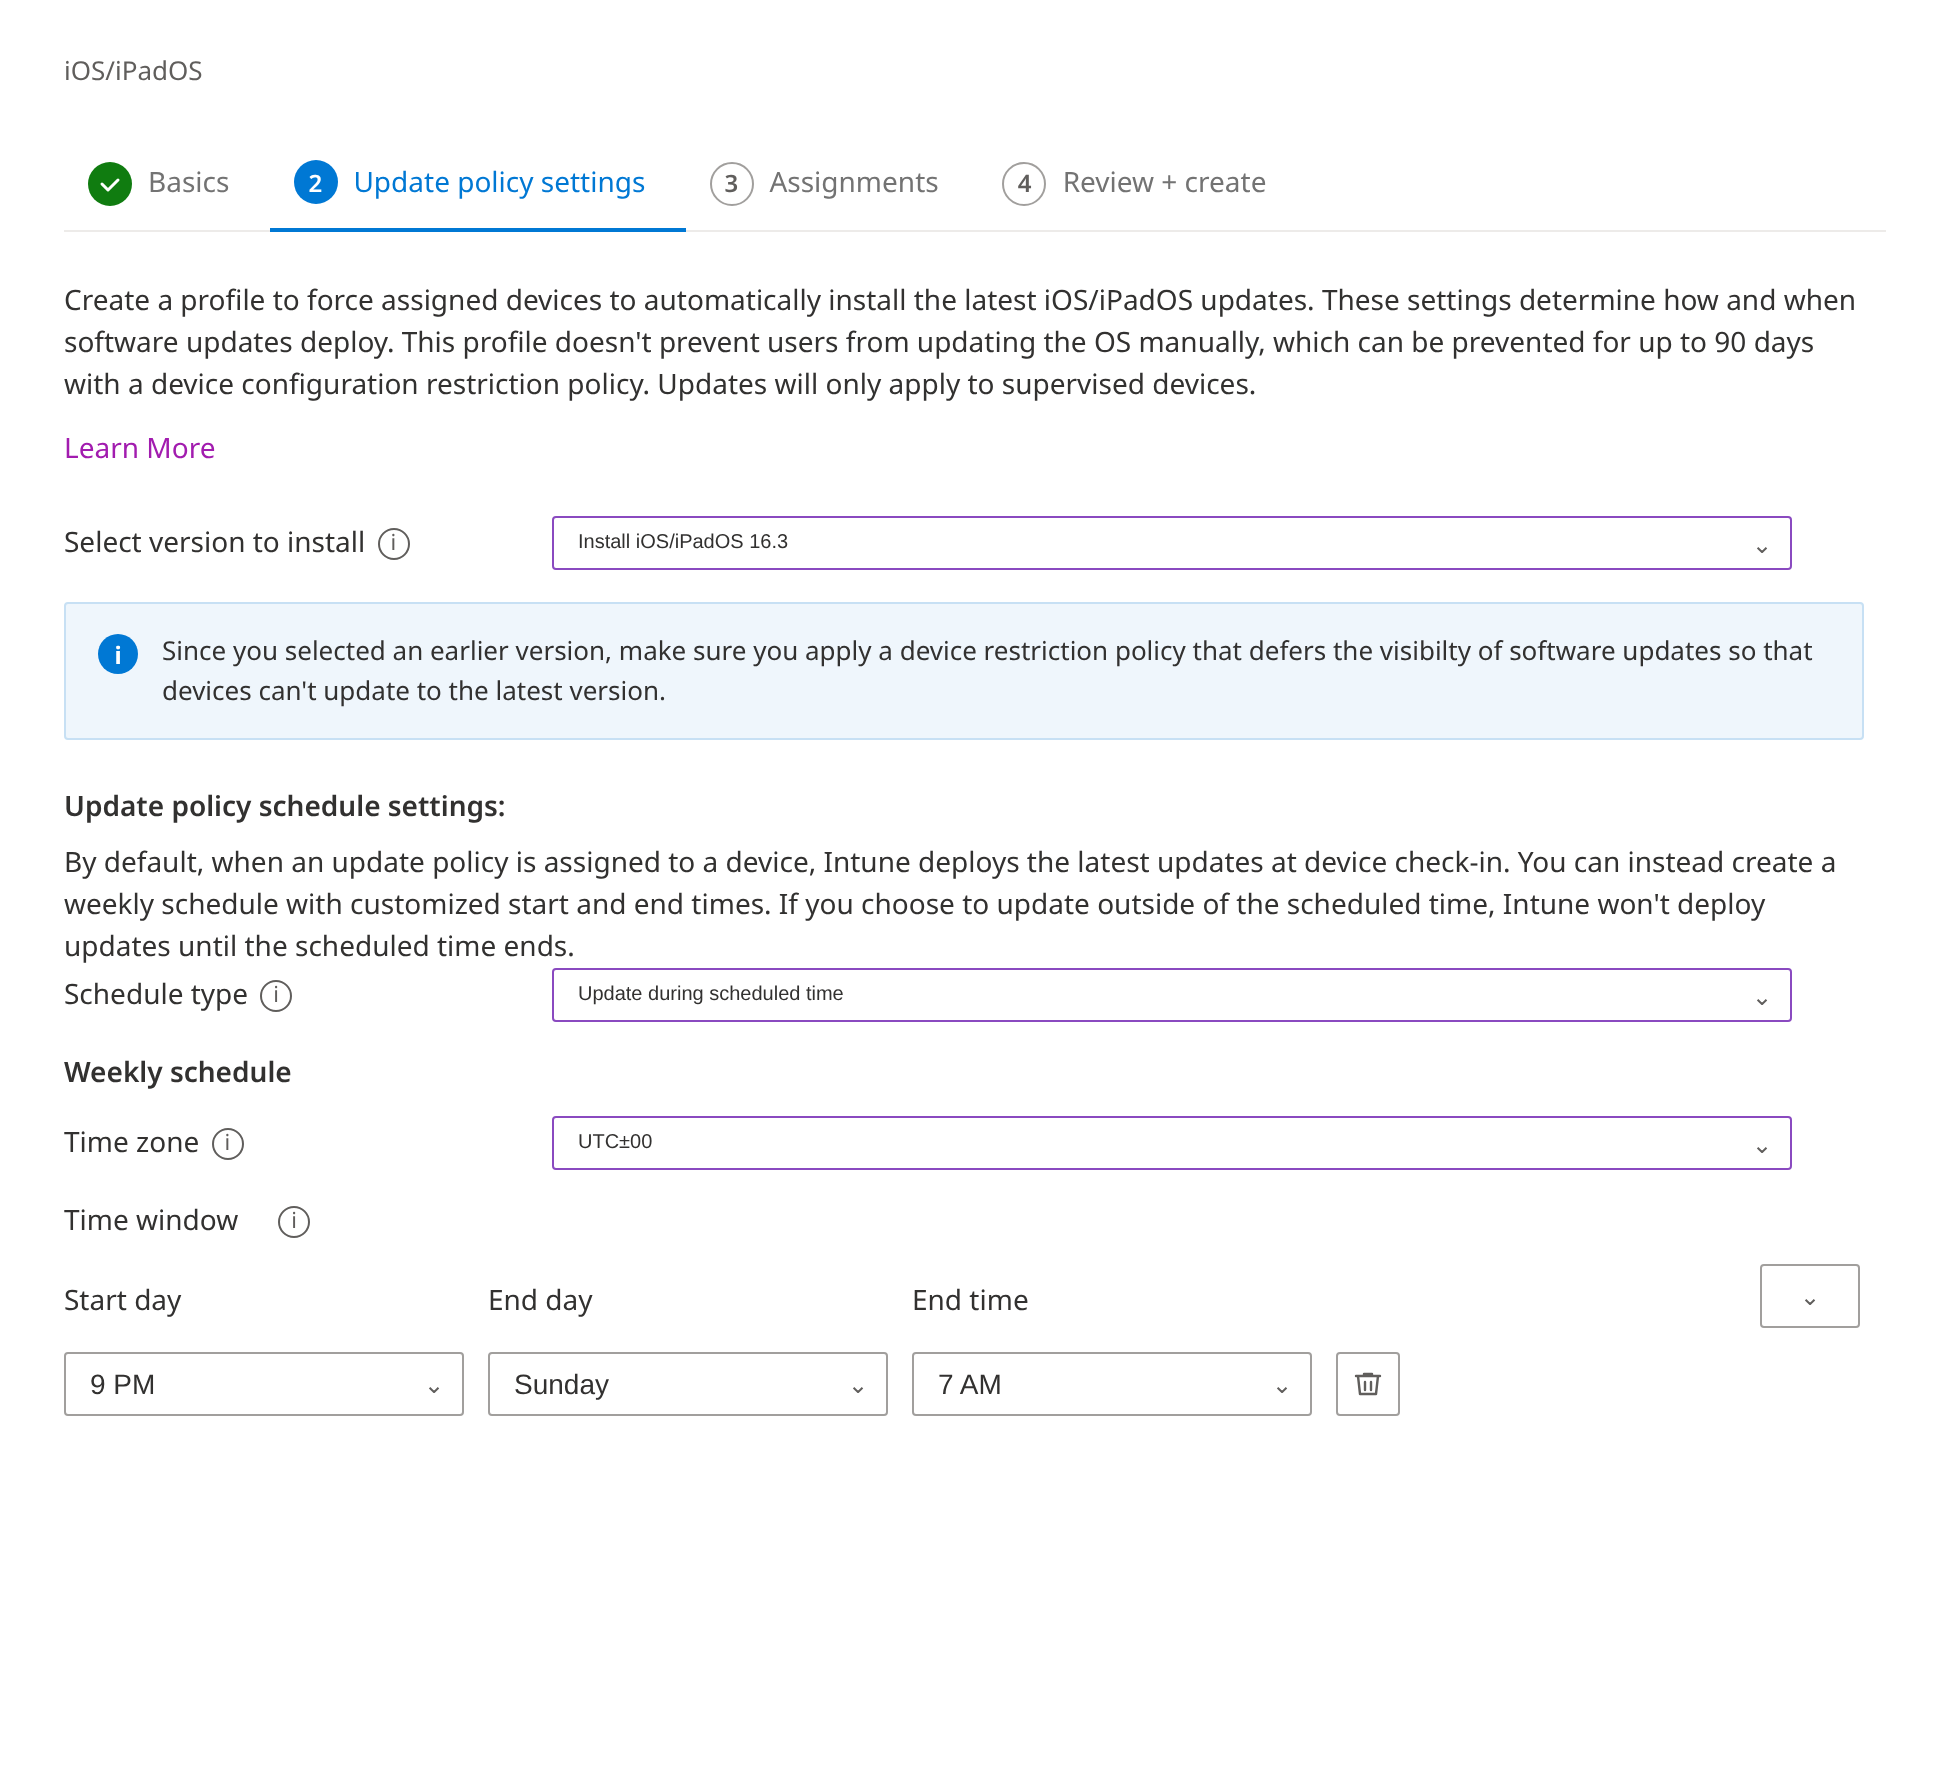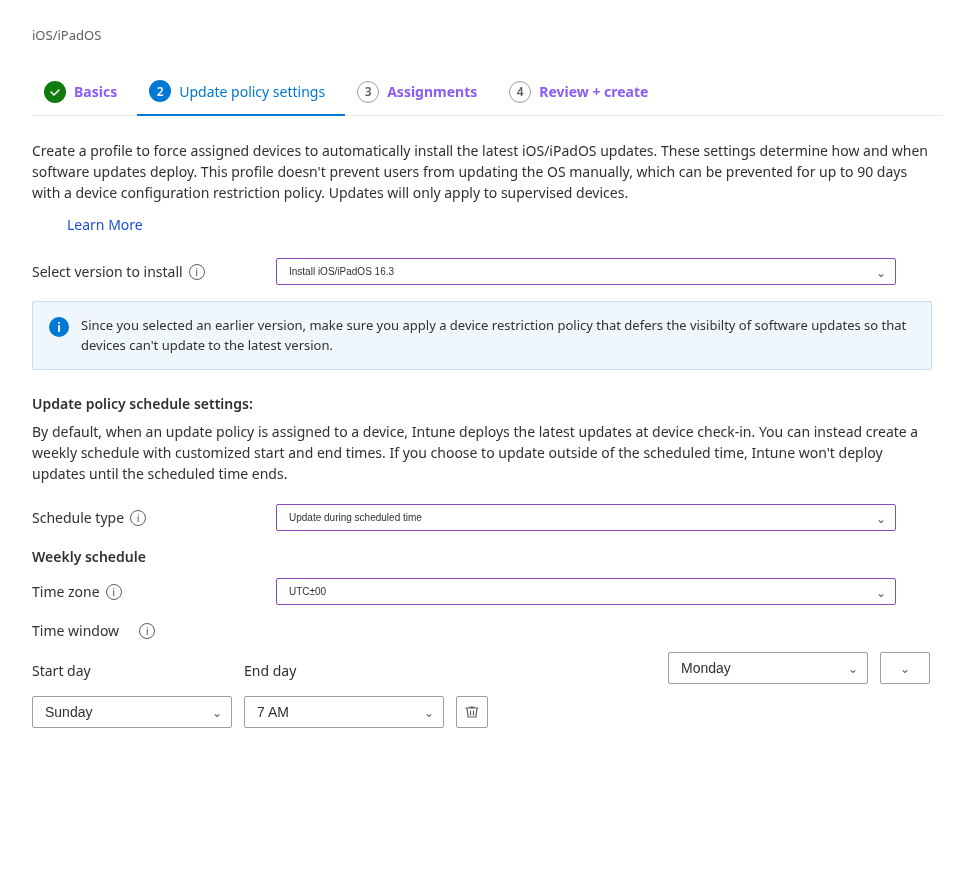--- a/index.html
+++ b/index.html
@@ -74,38 +74,37 @@
     }
     .step-badge.current {
       background: #0078d4;
       color: #fff;
     }
     .step-badge.pending {
       border: 1px solid #a19f9d;
       color: #605e5c;
       background: #fff;
     }
-    .step-label { font-size: 14px; color: #8b5cf6; font-weight: bold; }
+    .step-label { font-size: 14px; color: #737373; }
 
     
     .description-text {
       font-size: 14px;
       color: #323130;
       line-height: 1.5;
       margin-bottom: 12px;
       max-width: 900px;
     }
     .learn-more-link {
-      color: #1d4ed8;
+      color: #a21caf;
       text-decoration: none;
       font-size: 14px;
       cursor: pointer;
       display: inline-block;
       margin-bottom: 24px;
-      margin-left: 35px;
     }
 
     
     .form-row {
       display: flex;
       align-items: center;
       margin-bottom: 16px;
       gap: 24px;
     }
     .form-label {
@@ -193,21 +192,20 @@
     .section-title {
       font-size: 14px;
       font-weight: 600;
       color: #323130;
       margin-bottom: 8px;
     }
     .section-description {
       font-size: 14px;
       color: #323130;
       line-height: 1.5;
-      margin-bottom: 20px;
       max-width: 900px;
     }
 
     
     .weekly-schedule-label {
       font-size: 14px;
       font-weight: 600;
       color: #323130;
       margin-bottom: 12px;
     }
@@ -374,20 +372,21 @@
 
 <div class="time-window-label">
   <span>Time window</span>
   <span class="info-icon">i</span>
 </div>
 
 <div class="time-window-grid">
 
   <div class="time-col-header">Start day</div>
   <div class="time-col-header">End day</div>
+  <div class="time-col-header">End time</div>
   <div></div>
 
   <div class="time-select-wrapper">
     <select class="time-select">
       <option>Sunday</option>
       <option selected="">Monday</option>
       <option>Tuesday</option>
       <option>Wednesday</option>
       <option>Thursday</option>
       <option>Friday</option>

